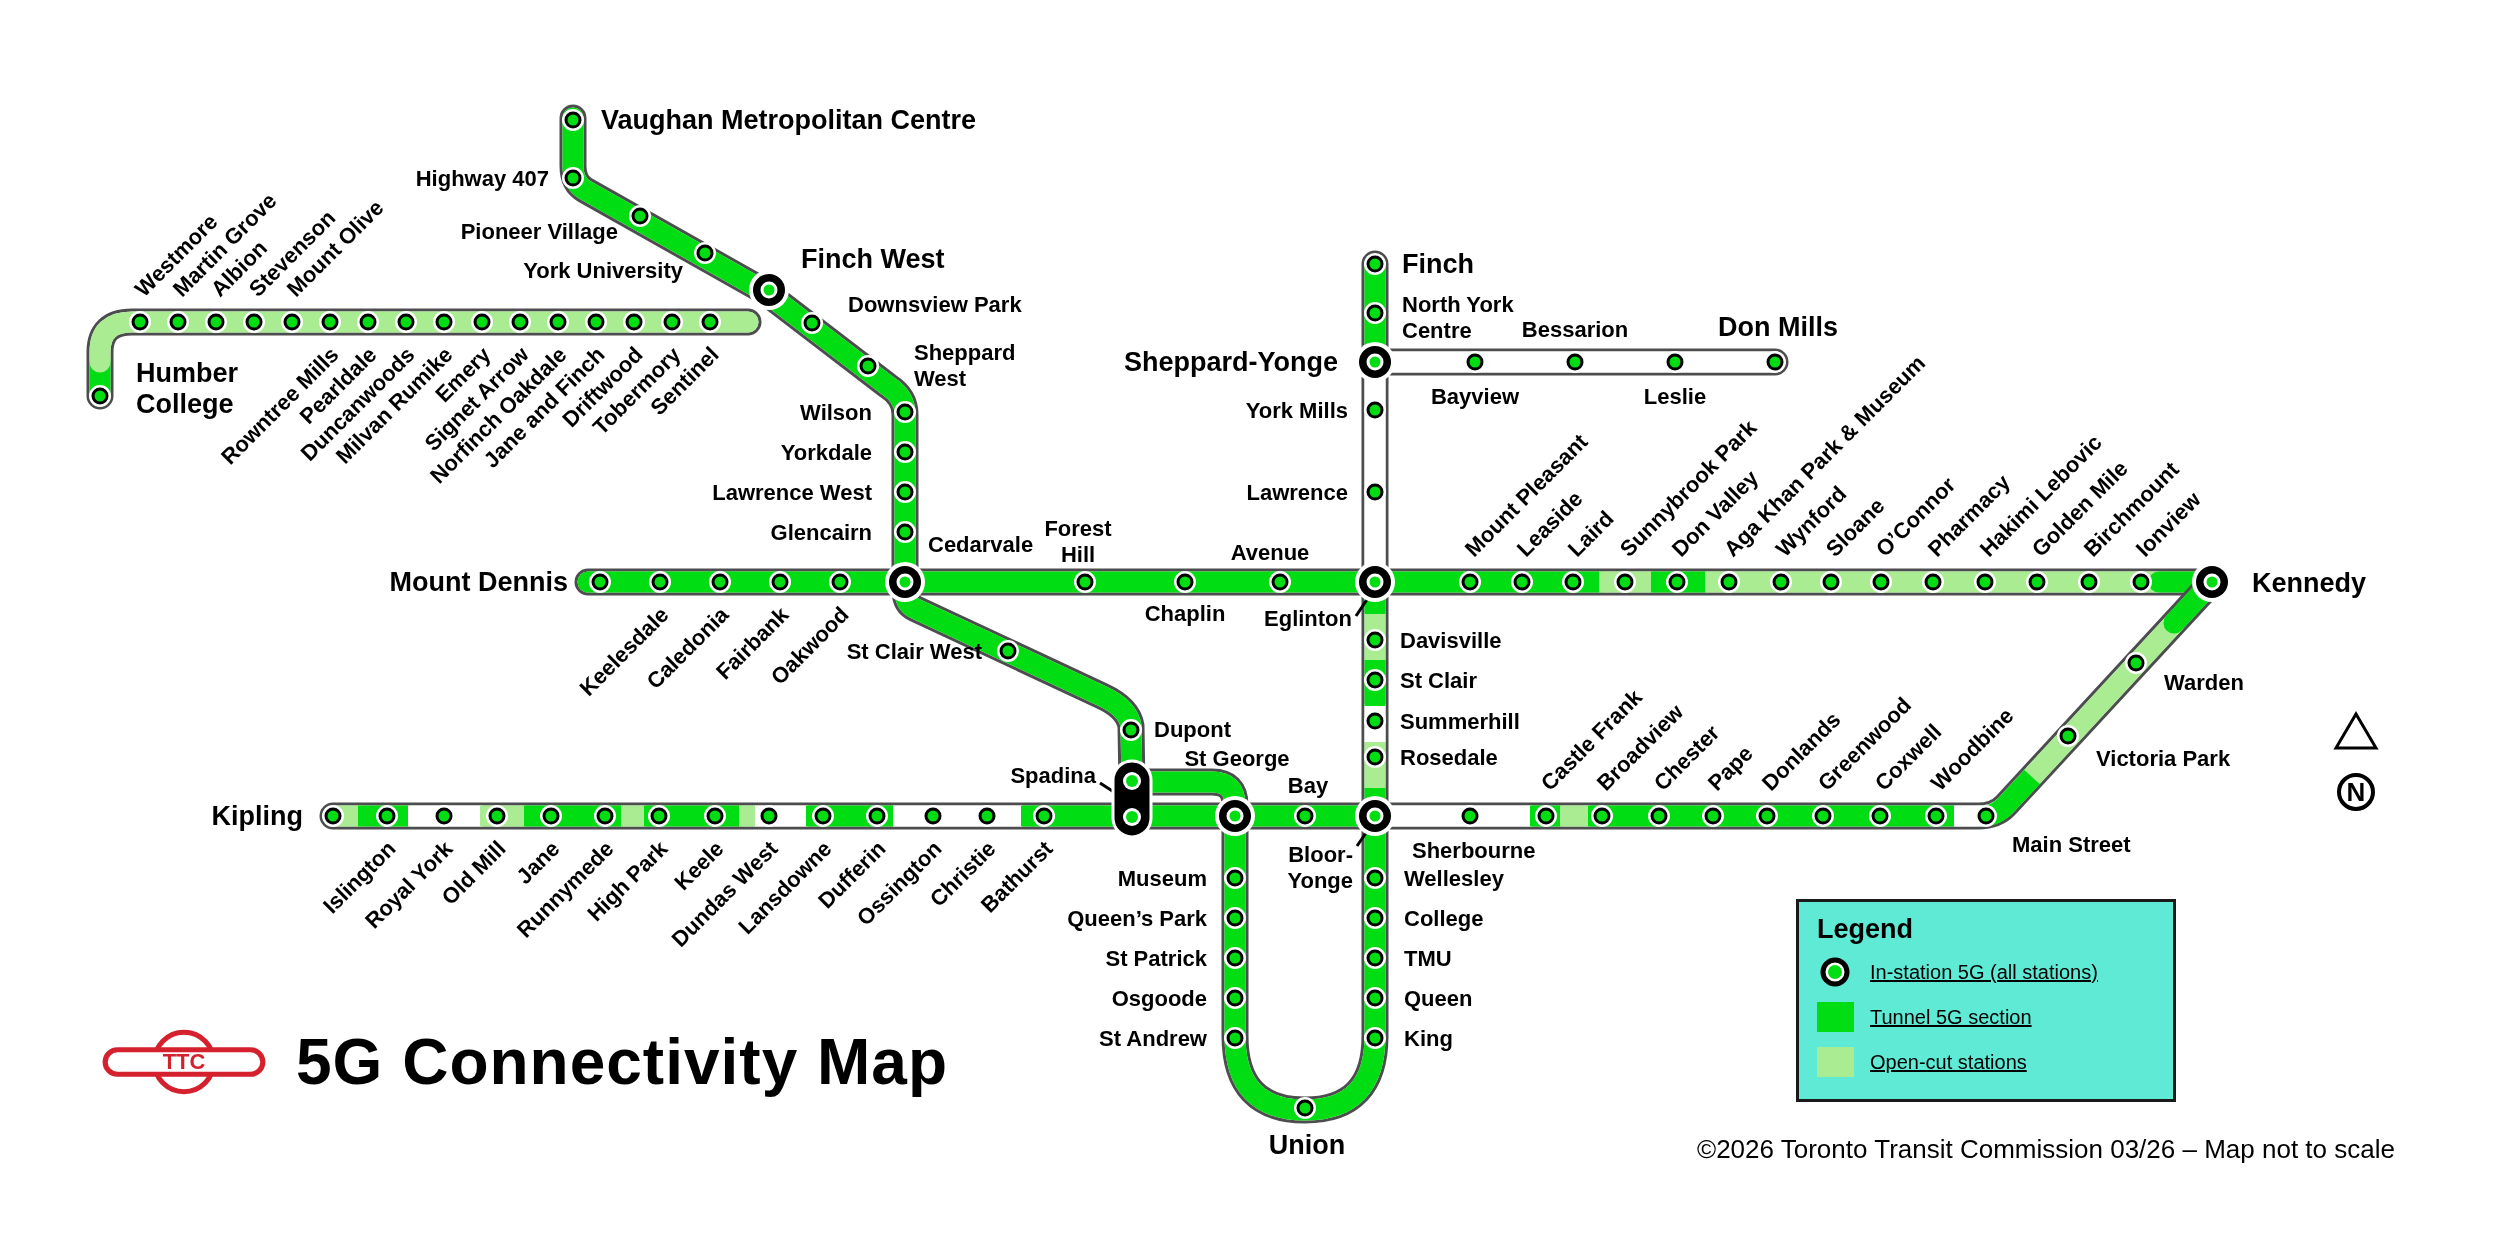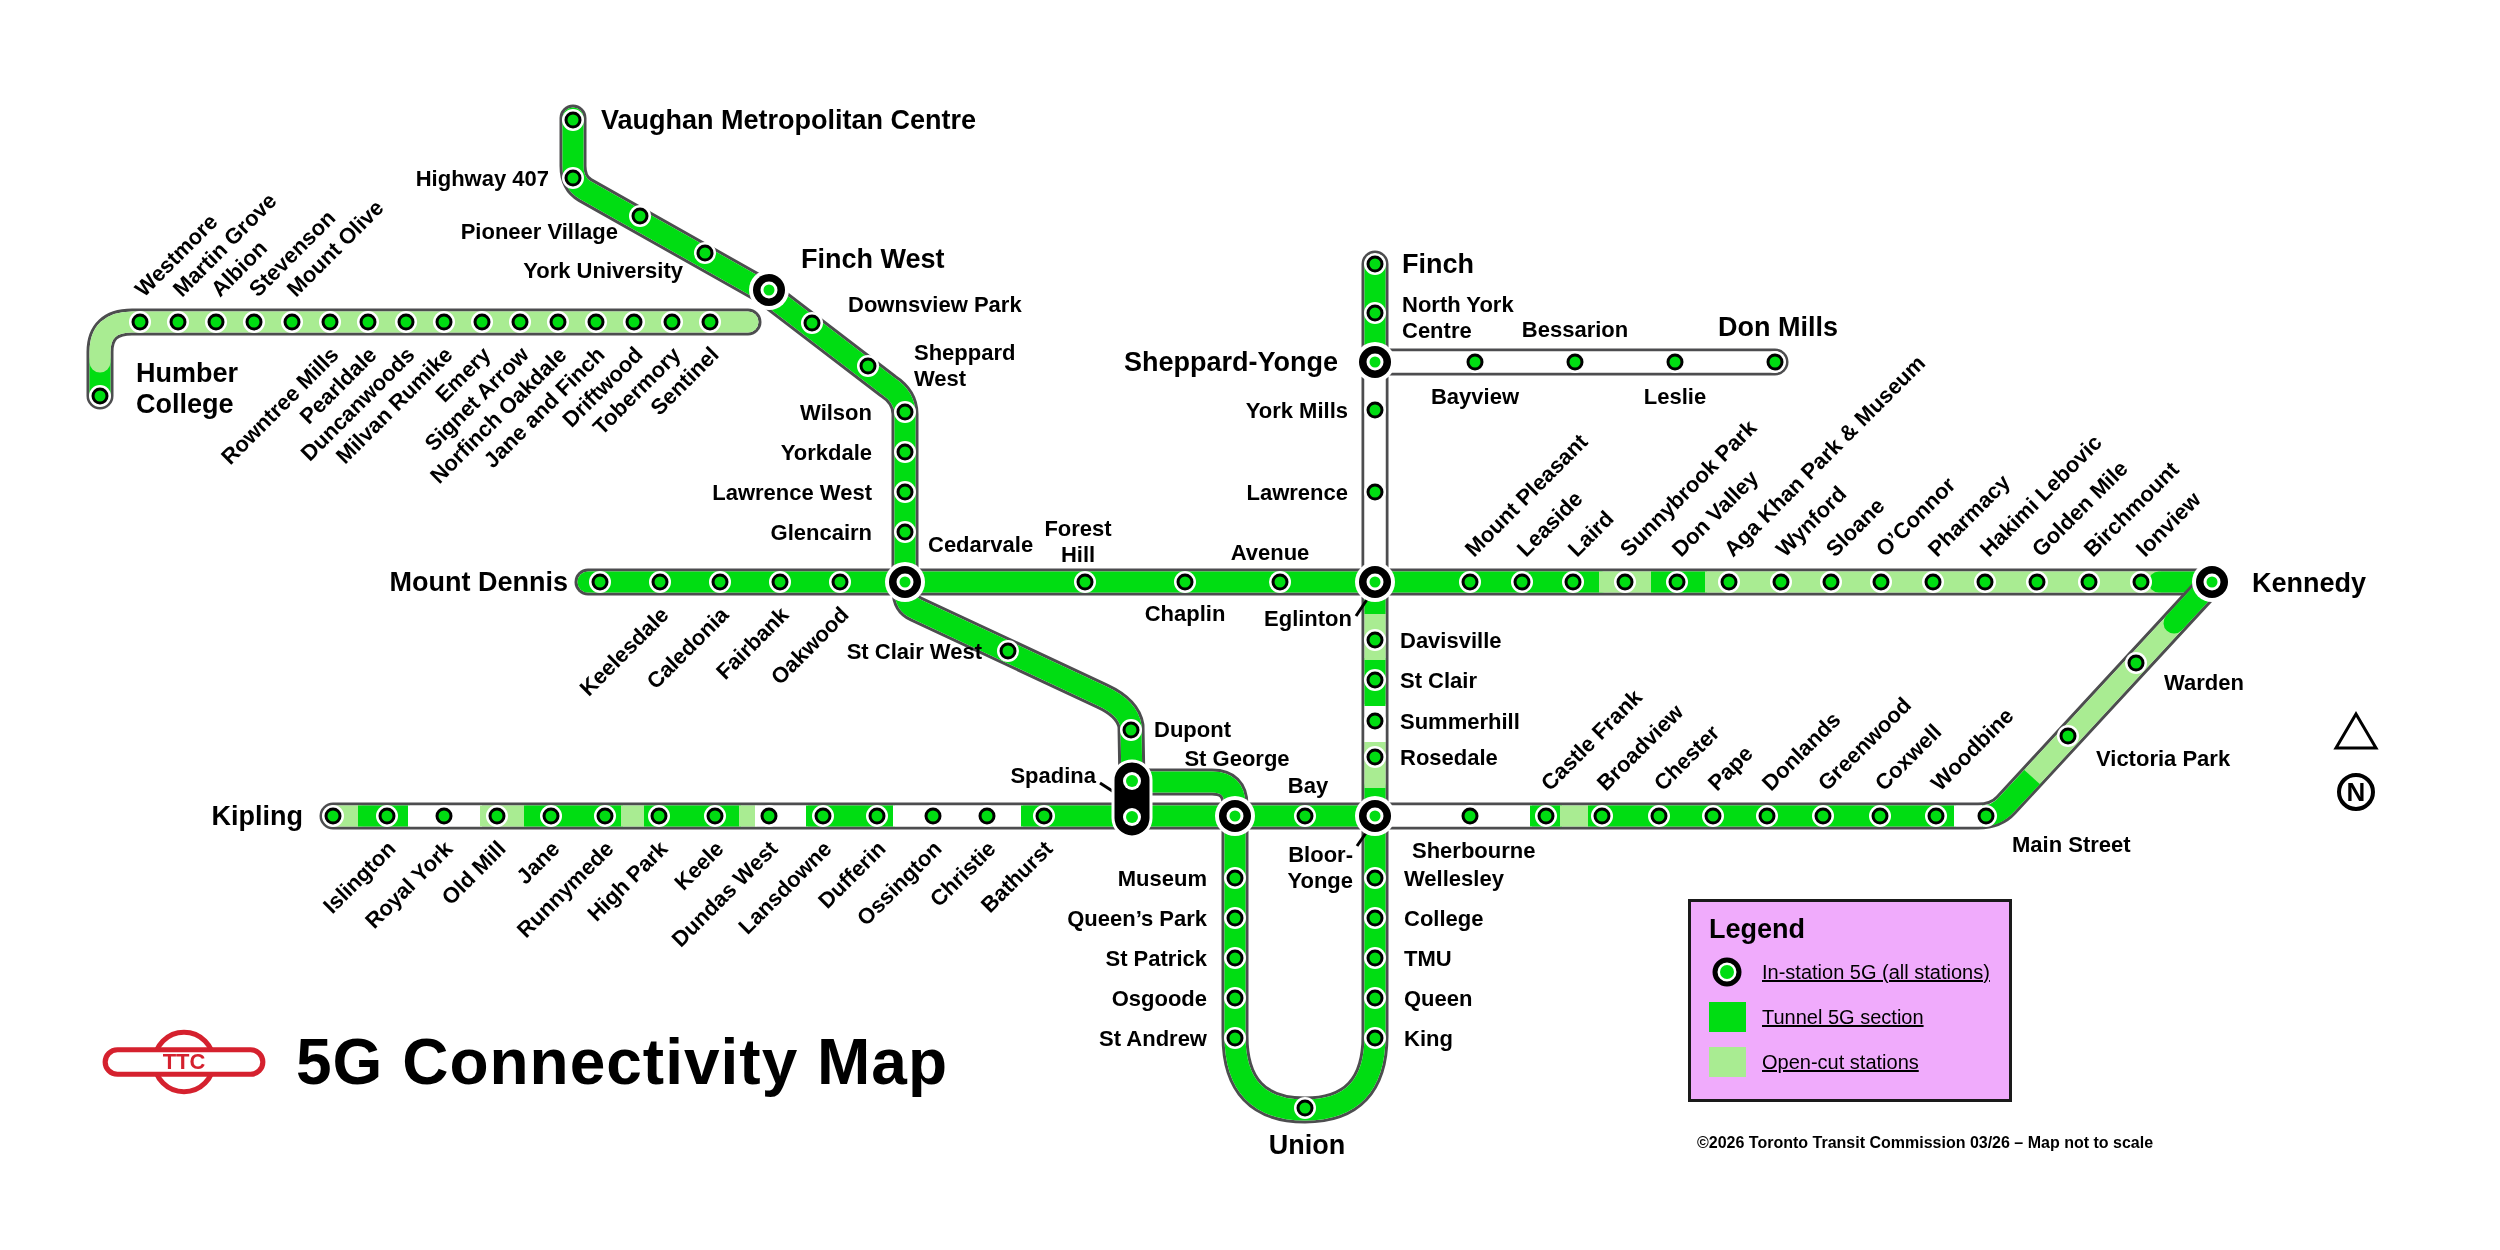--- a/index.html
+++ b/index.html
@@ -4,28 +4,28 @@
 <style>
   html,body{margin:0;padding:0;background:#fff;}
   body{width:2500px;height:1250px;position:relative;overflow:hidden;
        font-family:"Liberation Sans", sans-serif;color:#000;}
   #map-svg{position:absolute;left:0;top:0;width:2500px;height:1250px;}
   .overlay{position:absolute;}
   
   #title-block{left:100px;top:1016px;display:flex;align-items:center;gap:28px;}
   #page-title{font-size:64px;font-weight:bold;letter-spacing:1px;margin:0;text-align:center;}
   
-  #legend-box{left:1688px;top:899px;width:324px;height:203px;border:3px solid #1a1a1a;
-              background:#f0abfc;box-sizing:border-box;padding:10px 0 0 18px;}
+  #legend-box{left:1796px;top:899px;width:380px;height:203px;border:3px solid #1a1a1a;
+              background:#5eead4;box-sizing:border-box;padding:10px 0 0 18px;}
   #legend-title{font-size:27px;font-weight:bold;margin:2px 0 10px 0;}
   .legend-row{display:flex;align-items:center;gap:16px;margin-bottom:11px;height:34px;text-decoration:underline;}
   .legend-swatch{width:37px;height:30px;flex:0 0 37px;}
   .legend-label{font-size:20px;}
   
-  #copyright{left:1697px;top:1134px;font-size:16px;font-weight:bold;white-space:nowrap;}
+  #copyright{left:1697px;top:1134px;font-size:26px;font-weight:normal;white-space:nowrap;}
   
   #north-arrow{left:2330px;top:710px;width:52px;height:112px;}
 </style>
 </head>
 <body>
 
 <svg id="map-svg" viewBox="0 0 2500 1250" xmlns="http://www.w3.org/2000/svg">
     <g>
       <path d="M100,396 L100,352 Q100,322 132,322 L748,322" fill="none" stroke="#4d4d4f" stroke-width="27" stroke-linecap="round" stroke-linejoin="round"></path>
       <path d="M100,396 L100,352 Q100,322 132,322 L748,322" fill="none" stroke="#ffffff" stroke-width="21" stroke-linecap="round" stroke-linejoin="round"></path>

